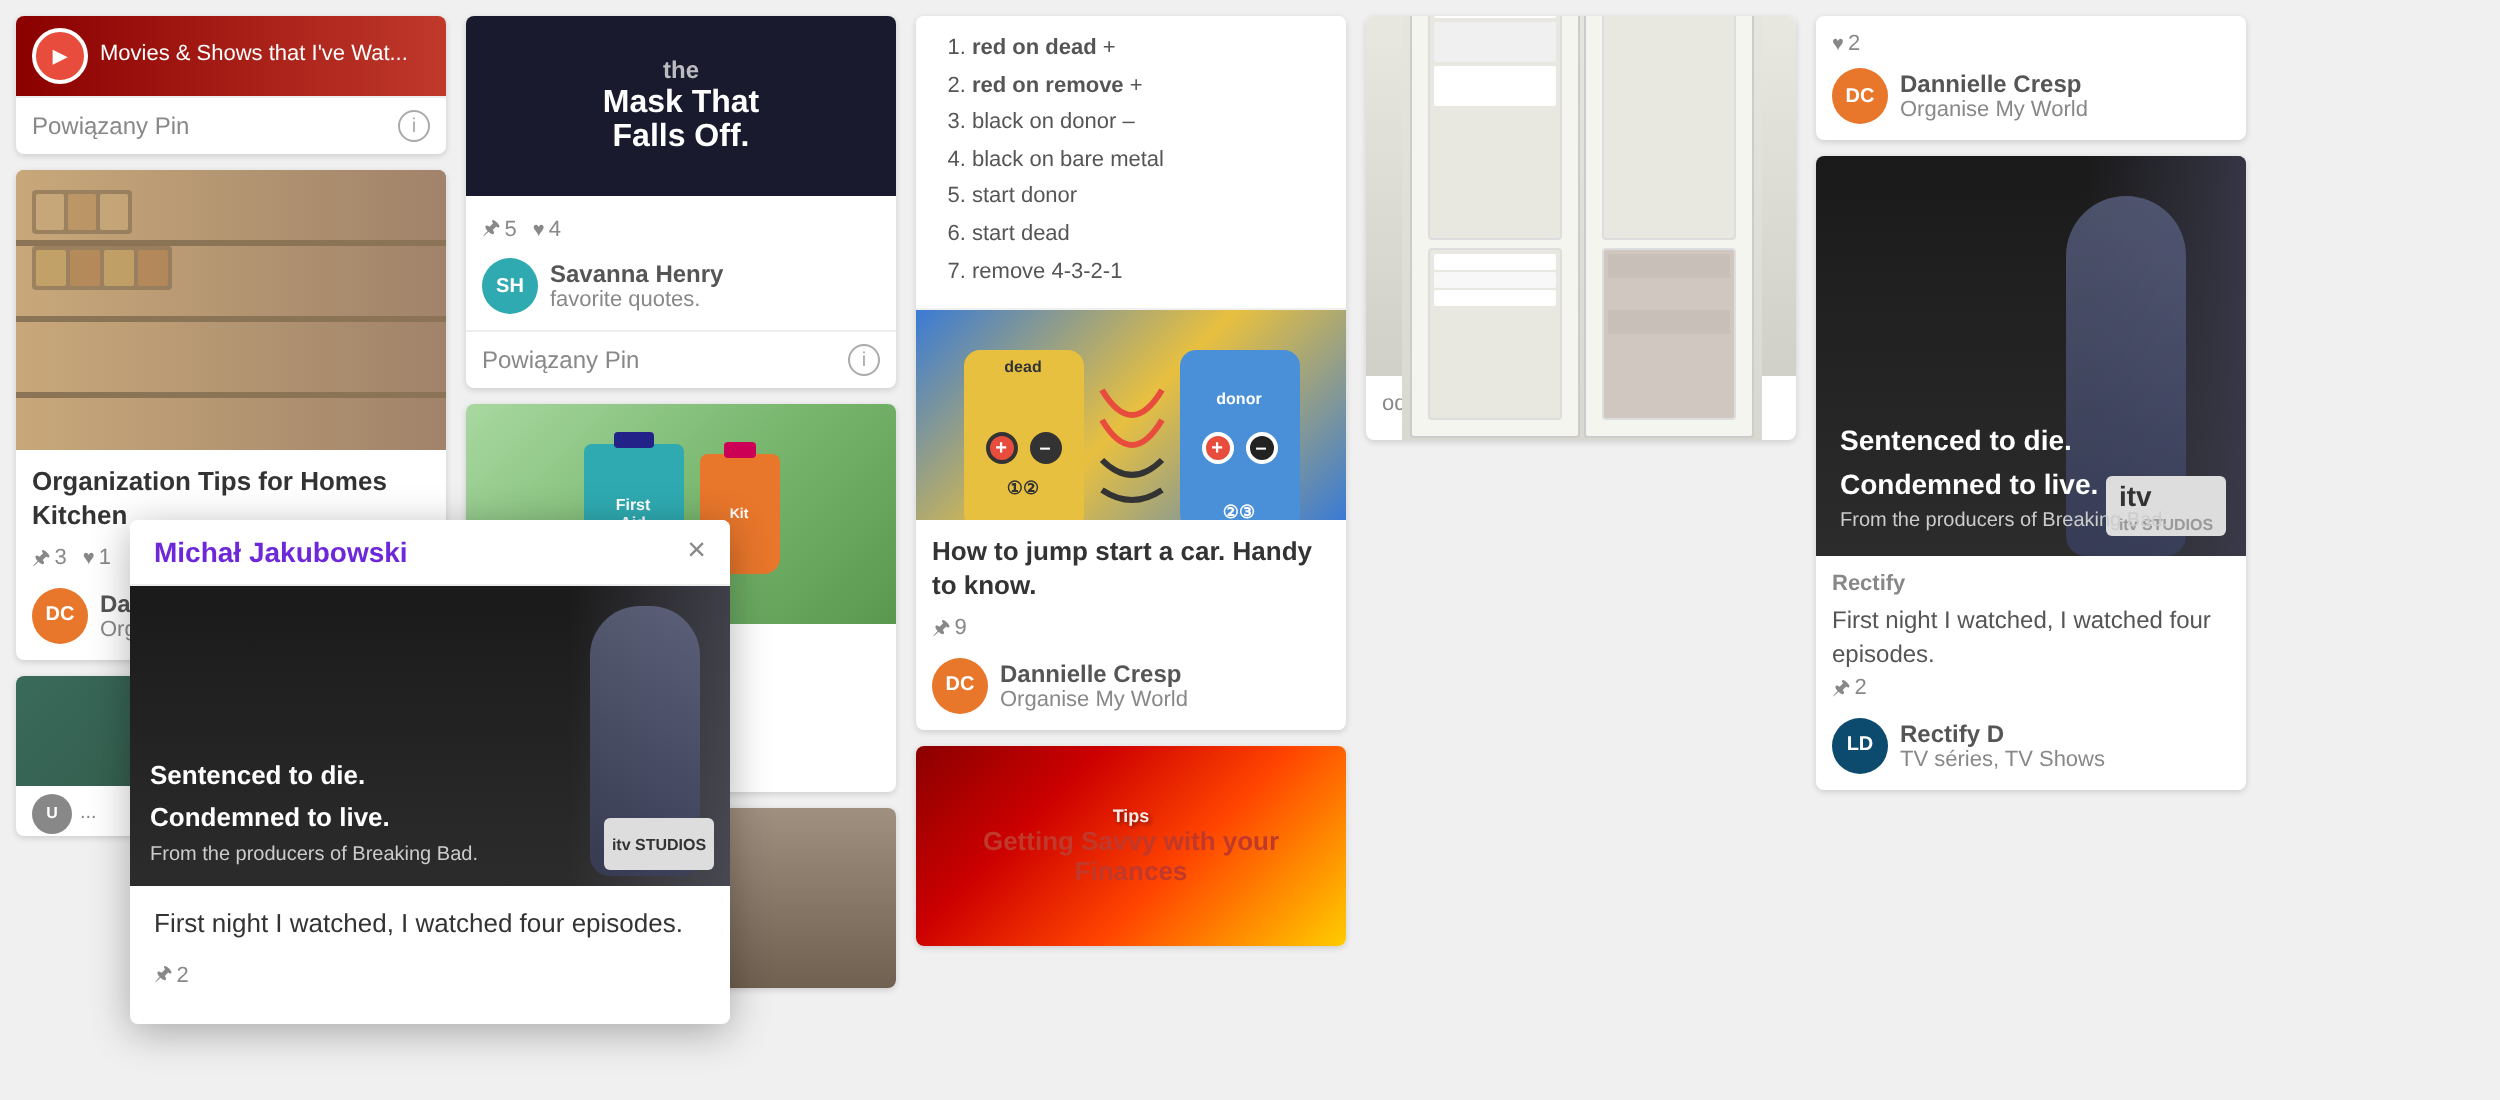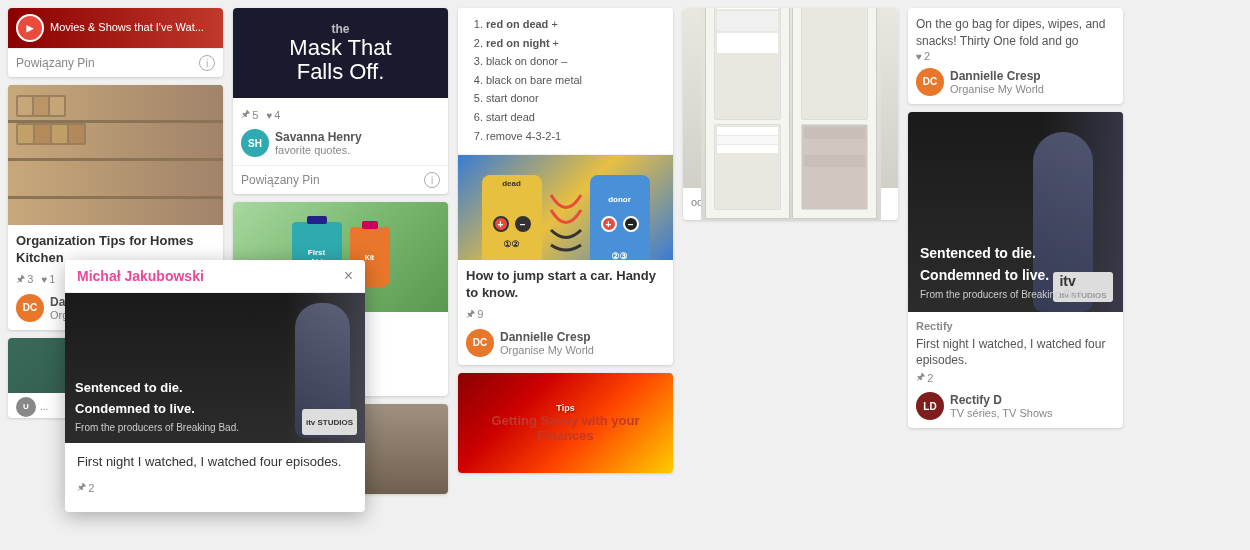--- a/index.html
+++ b/index.html
@@ -78,21 +78,21 @@
       overflow: hidden;
       display: flex;
       align-items: center;
       justify-content: center;
       font-size: 10px;
       color: #fff;
       font-weight: bold;
     }
 
     .avatar.orange { background: #e8762b; }
-    .avatar.purple { background: #7f1d1d; }
+    .avatar.purple { background: #0c4a6e; }
     .avatar.teal { background: #2eaab0; }
     .avatar.gray { background: #888; }
 
     .meta-info { display: flex; flex-direction: column; }
     .meta-name { font-size: 12px; font-weight: bold; color: #555; }
     .meta-board { font-size: 11px; color: #888; }
 
     .stats {
       display: flex;
       gap: 8px;
@@ -282,21 +282,21 @@
       justify-content: space-between;
       align-items: center;
       padding: 8px 12px;
       background: #fff;
       border-bottom: 1px solid #eee;
     }
 
     .popup-title {
       font-size: 14px;
       font-weight: bold;
-      color: #ec4899;
+      color: #6d28d9;
     }
 
     .popup-close {
       font-size: 16px;
       color: #888;
       cursor: pointer;
       line-height: 1;
     }
 
     .popup-img {
@@ -491,21 +491,21 @@
       </div>
     </div>
   </div>
 
   <div class="col col-2">
 
     <div class="card">
       <div class="img-mask">
         <div style="text-align:center;">
           <div style="font-size:12px;opacity:0.7;">the</div>
-          <div style="font-size:22px;font-weight:normal;line-height:1.1;">Mask That<br>Falls Off.</div>
+          <div style="font-size:16px;font-weight:bold;line-height:1.1;">Mask That<br>Falls Off.</div>
         </div>
       </div>
       <div class="card-body">
         <div class="stats">
           <div class="stat">
             <span class="pin-icon"></span>
             <span>5</span>
           </div>
           <div class="stat">
             <span class="heart-icon"></span>
@@ -563,21 +563,21 @@
   </div>
 
   <div class="col col-3">
 
     <div class="card">
 
       <div style="padding:8px 10px;background:#fff;border-bottom:1px solid #f0f0f0;">
         <div class="jump-instructions">
           <ol>
             <li><strong>red on dead</strong> +</li>
-            <li><strong>red on night</strong> +</li>
+            <li><strong>red on remove</strong> +</li>
             <li>black on donor –</li>
             <li>black on bare metal</li>
             <li>start donor</li>
             <li>start dead</li>
             <li>remove 4-3-2-1</li>
           </ol>
         </div>
       </div>
 
       <div class="img-car-start">
@@ -668,21 +668,20 @@
       <div class="card-body">
         <div style="font-size:11px;color:#888;margin-bottom:4px;">od Better Homes &amp; Gardens</div>
       </div>
     </div>
   </div>
 
   <div class="col col-5">
 
     <div class="card">
       <div class="card-body">
-        <div class="card-desc">On the go bag for dipes, wipes, and snacks! Thirty One fold and go</div>
         <div class="stats">
           <div class="stat">
             <span class="heart-icon"></span>
             <span>2</span>
           </div>
         </div>
         <div class="card-meta">
           <div class="avatar orange">DC</div>
           <div class="meta-info">
             <span class="meta-name">Dannielle Cresp</span>

